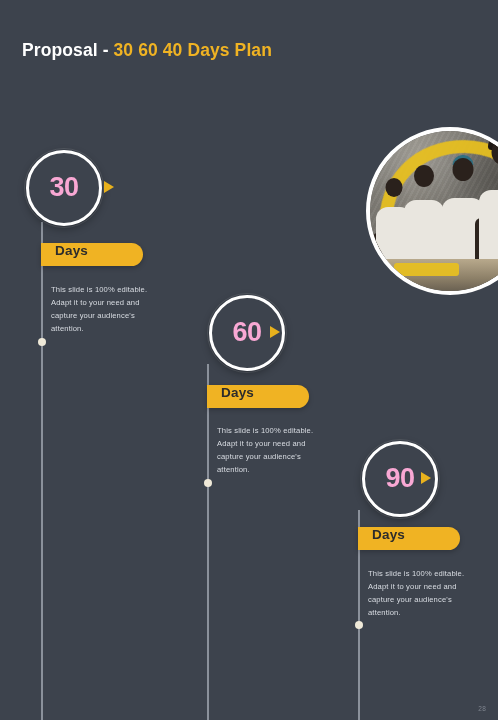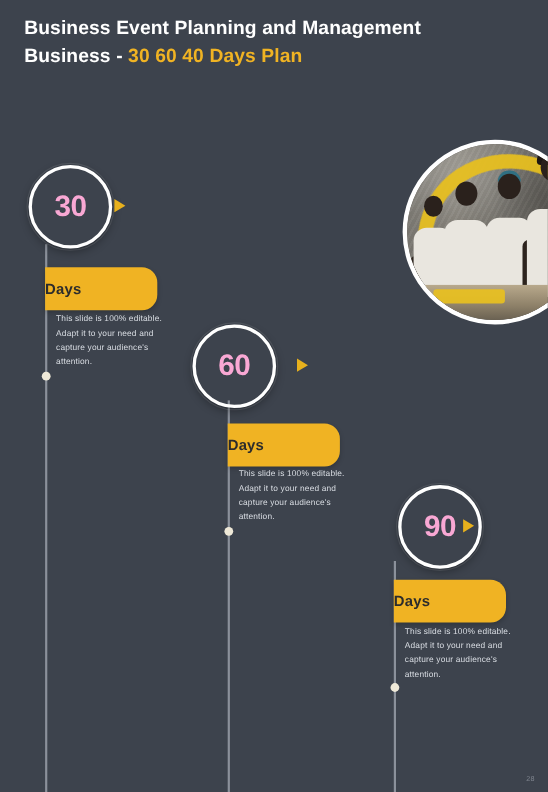--- a/index.html
+++ b/index.html
@@ -225,25 +225,25 @@
   .vdot {
     position: absolute;
     width: 8px;
     height: 8px;
     border-radius: 50%;
     background: #efe9d8;
   }
 
   .pill {
     position: absolute;
-    height: 39px;
+    height: 23px;
     background: #f0b323;
     border-radius: 0 14px 14px 0;
     display: flex;
-    align-items: center;
+    padding-left: 14px;
     box-sizing: border-box;
     box-shadow: 0 2px 5px rgba(0,0,0,0.22);
   }
   .pill-label {
     font-size: 13.5px;
     font-weight: bold;
     color: #2c2c2c;
     letter-spacing: 0.2px;
   }
 
@@ -265,23 +265,22 @@
     color: #7e848e;
     letter-spacing: 0.2px;
   }
 </style>
 </head>
 <body>
 
 <div class="slide">
 
   <div class="title-block">
-    <span>Business Event Planning and Management</span>
     <br>
-    <span>Business - </span><span class="title-accent">30 60 40 Days Plan</span>
+    <span>Proposal - </span><span class="title-accent">30 60 40 Days Plan</span>
   </div>
 
   <div class="photo-circle">
     <div class="photo-inner">
       <div class="photo-arc"></div>
 
       <div class="fig fig-1">
         <div class="head"></div>
           <div class="arm"></div>
           <div class="body"></div>
@@ -321,21 +320,21 @@
       <span class="pill-label">Days</span>
     </div>
 
     <div class="body-text" style="left:51px; top:283px;">This slide is 100% editable. Adapt it to your need and capture your audience's attention.</div>
   </div>
 
   <div class="milestone">
     <div class="vline" style="left:207px; top:364px; height:356px;"></div>
     <div class="vdot" style="left:204px; top:479px;"></div>
 
-    <div class="ring" style="left:175px; top:295px;">
+    <div class="ring" style="left:209px; top:295px;">
       <span class="ring-num">60</span>
     </div>
     <div class="arrow" style="left:270px; top:326px;"></div>
 
     <div class="pill" style="left:207px; top:385px; width:102px;">
       <span class="pill-label">Days</span>
     </div>
 
     <div class="body-text" style="left:217px; top:424px;">This slide is 100% editable. Adapt it to your need and capture your audience's attention.</div>
   </div>

